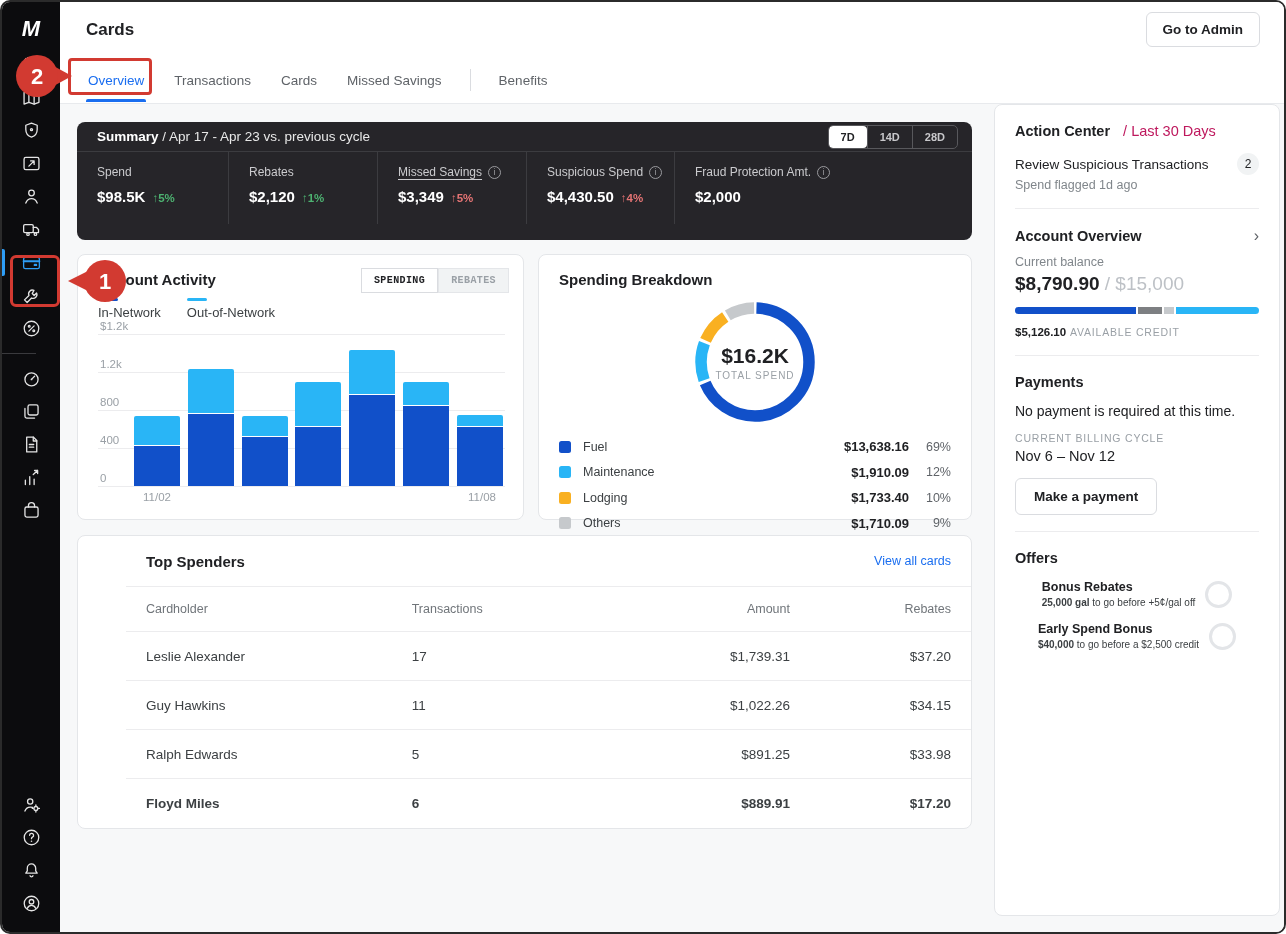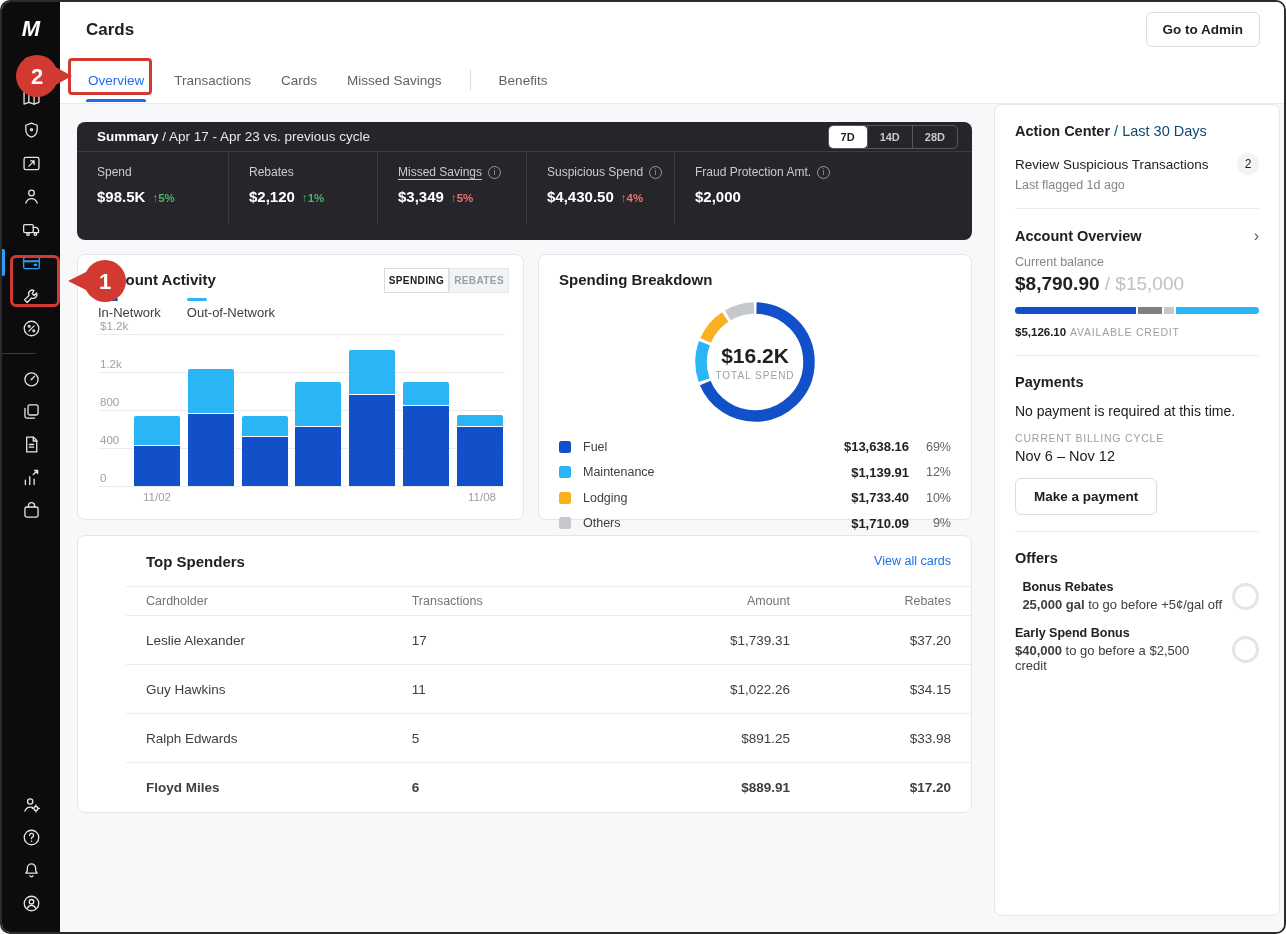--- a/index.html
+++ b/index.html
@@ -51,21 +51,21 @@
   .delta { font-size:11.5px; font-weight:bold; }
   .delta.up-good { color:#4db271; } .delta.up-bad { color:#e57474; }
 
   
   .charts-row { display:flex; gap:14px; margin-top:14px; }
   .chart-card { height:266px; padding:16px 20px; position:relative; }
   .activity-card { width:447px; }
   .breakdown-card { width:434px; }
   .card-title { font-size:15px; font-weight:bold; color:#202124; }
   .seg-toggle { position:absolute; right:14px; top:13px; display:flex; }
-  .seg-btn { font-size:10px; font-weight:bold; letter-spacing:.4px; padding:6px 4px; color:#9aa0a6; background:#f1f3f4; border:1px solid #e4e6e9; cursor:pointer; }
+  .seg-btn { font-size:10px; font-weight:bold; letter-spacing:.4px; padding:6px 12px; color:#9aa0a6; background:#f1f3f4; border:1px solid #e4e6e9; cursor:pointer;font-family:Liberation Mono, monospace; }
   .seg-btn.active { background:#fff; color:#202124; border:1px solid #dadce0; }
   .legend { display:flex; gap:26px; margin-top:10px; }
   .legend-item { display:flex; flex-direction:column; gap:4px; font-size:13px; color:#3c4043; }
   .legend-dash { width:20px; height:3px; border-radius:2px; }
 
   .plot { position:relative; margin-top:14px; height:152px; width:407px; }
   .gridline { position:absolute; left:0; right:0; height:1px; background:#ececee; }
   .gridlabel { position:absolute; left:2px; transform:translateY(-14px); font-size:11.5px; color:#9aa0a6; background:transparent; }
   .bars { position:absolute; left:36px; right:2px; bottom:0; top:0; display:flex; justify-content:space-between; align-items:flex-end; }
   .bar { width:46px; display:flex; flex-direction:column; }
@@ -85,44 +85,44 @@
   .bd-swatch { width:12px; height:12px; border-radius:2.5px; margin-right:12px; flex:0 0 auto; }
   .bd-label { flex:1; }
   .bd-value { font-weight:bold; color:#202124; font-size:13px; }
   .bd-pct { width:42px; text-align:right; color:#5f6368; }
 
   
   .spenders { width:895px; margin-top:15px; overflow:hidden; }
   .spenders-head { height:50px; display:flex; align-items:center; justify-content:space-between; padding:0 20px; }
   .link { font-size:12.5px; color:#1a6ef0; cursor:pointer; }
   .t-grid { display:grid; grid-template-columns:33% 22% 25% 20%; align-items:center; padding:0 20px; }
-  .t-header { height:30px; border-top:1px solid #ececee; border-bottom:1px solid #ececee; font-size:12.5px; color:#70757a; }
+  .t-header { height:46px; border-top:1px solid #ececee; border-bottom:1px solid #ececee; font-size:12.5px; color:#70757a; }
   .t-row { height:49px; border-bottom:1px solid #ececee; font-size:13.5px; color:#3c4043; cursor:pointer; }
   .t-row:last-child { border-bottom:none;font-weight:bold; }
   .c-right { text-align:right; }
 
   
   .right-panel { width:286px; margin-left:22px; height:812px; background:#fff; border:1px solid #e4e6e9; border-radius:8px; padding:0 20px; font-size:13.5px; color:#202124; }
   .rp-section { padding:18px 0 16px; border-bottom:1px solid #ececee; }
   .rp-section:last-child { border-bottom:none; }
   .rp-title { font-size:14.5px; font-weight:bold; }
-  .rp-title .muted-part { font-weight:normal; color:#0c4a6e; }
+  .rp-title .muted-part { font-weight:normal; color:#be185d;margin-left:9px; }
   .rp-rowline { display:flex; align-items:center; justify-content:space-between; margin-top:14px; cursor:pointer; }
   .badge { min-width:22px; height:22px; border-radius:50%; background:#f1f3f4; color:#202124; font-size:12px; display:flex; align-items:center; justify-content:center; }
   .muted { color:#80868b; }
   .small { font-size:12.5px; }
   .caps { font-size:10.5px; letter-spacing:.8px; color:#9aa0a6; }
   .balance-line { margin-top:4px; font-size:19px; font-weight:bold; }
   .balance-line .limit { color:#bdc1c6; font-weight:normal; }
   .progress { display:flex; height:7px; border-radius:4px; overflow:hidden; margin:12px 0 10px; }
   .chevron { color:#5f6368; font-size:16px; cursor:pointer; }
   .pay-btn { margin-top:14px; font-size:13.5px; font-weight:bold; color:#202124; background:#fff; border:1px solid #dadce0; border-radius:6px; padding:10px 18px; cursor:pointer; }
-  .offer { display:flex; align-items:center; justify-content:flex-end; margin-top:14px; }
+  .offer { display:flex; align-items:center; justify-content:center; margin-top:14px; }
   .offer-title { font-size:12.5px; font-weight:bold; }
-  .offer-desc { font-size:13px; color:#3c4043; margin-top:3px; }
+  .offer-desc { font-size:10px; color:#3c4043; margin-top:3px; }
   .offer-ring { width:27px; height:27px; border:3px solid #e3e5e8; border-radius:50%; flex:0 0 auto; margin-left:10px; }
 
   
   .ann-box { position:absolute; border:3px solid #d23a31; border-radius:5px; z-index:20; pointer-events:none; }
   .ann-badge { position:absolute; z-index:21; pointer-events:none; }
   .ann-badge text { font:bold 22px "Liberation Sans", sans-serif; fill:#fff; }
 </style>
 </head>
 <body>
 
@@ -419,21 +419,21 @@
             <div class="bd-legend" id="bd-legend">
                 <div class="bd-row">
                   <span class="bd-swatch" style="background:#1150c9"></span>
                   <span class="bd-label">Fuel</span>
                   <span class="bd-value">$13,638.16</span>
                   <span class="bd-pct">69%</span>
                 </div>
                 <div class="bd-row">
                   <span class="bd-swatch" style="background:#29b5f6"></span>
                   <span class="bd-label">Maintenance</span>
-                  <span class="bd-value">$1,139.91</span>
+                  <span class="bd-value">$1,910.09</span>
                   <span class="bd-pct">12%</span>
                 </div>
                 <div class="bd-row">
                   <span class="bd-swatch" style="background:#f9b021"></span>
                   <span class="bd-label">Lodging</span>
                   <span class="bd-value">$1,733.40</span>
                   <span class="bd-pct">10%</span>
                 </div>
                 <div class="bd-row">
                   <span class="bd-swatch" style="background:#c6c9cc"></span>
@@ -485,21 +485,21 @@
         </section>
       </div>
 
       <aside class="right-panel">
         <div class="rp-section">
           <div class="rp-title"><span>Action Center</span><span class="muted-part"> / Last 30 Days</span></div>
           <div class="rp-rowline">
             <span>Review Suspicious Transactions</span>
             <span class="badge">2</span>
           </div>
-          <div class="muted small" style="margin-top:3px;">Last flagged 1d ago</div>
+          <div class="muted small" style="margin-top:3px;">Spend flagged 1d ago</div>
         </div>
 
         <div class="rp-section">
           <div class="rp-rowline" style="margin-top:0;">
             <span class="rp-title">Account Overview</span>
             <span class="chevron">›</span>
           </div>
           <div class="muted small" style="margin-top:10px;">Current balance</div>
           <div class="balance-line"><span>$8,790.90</span><span class="limit"> / $15,000</span></div>
           <div class="progress" id="credit-progress">

